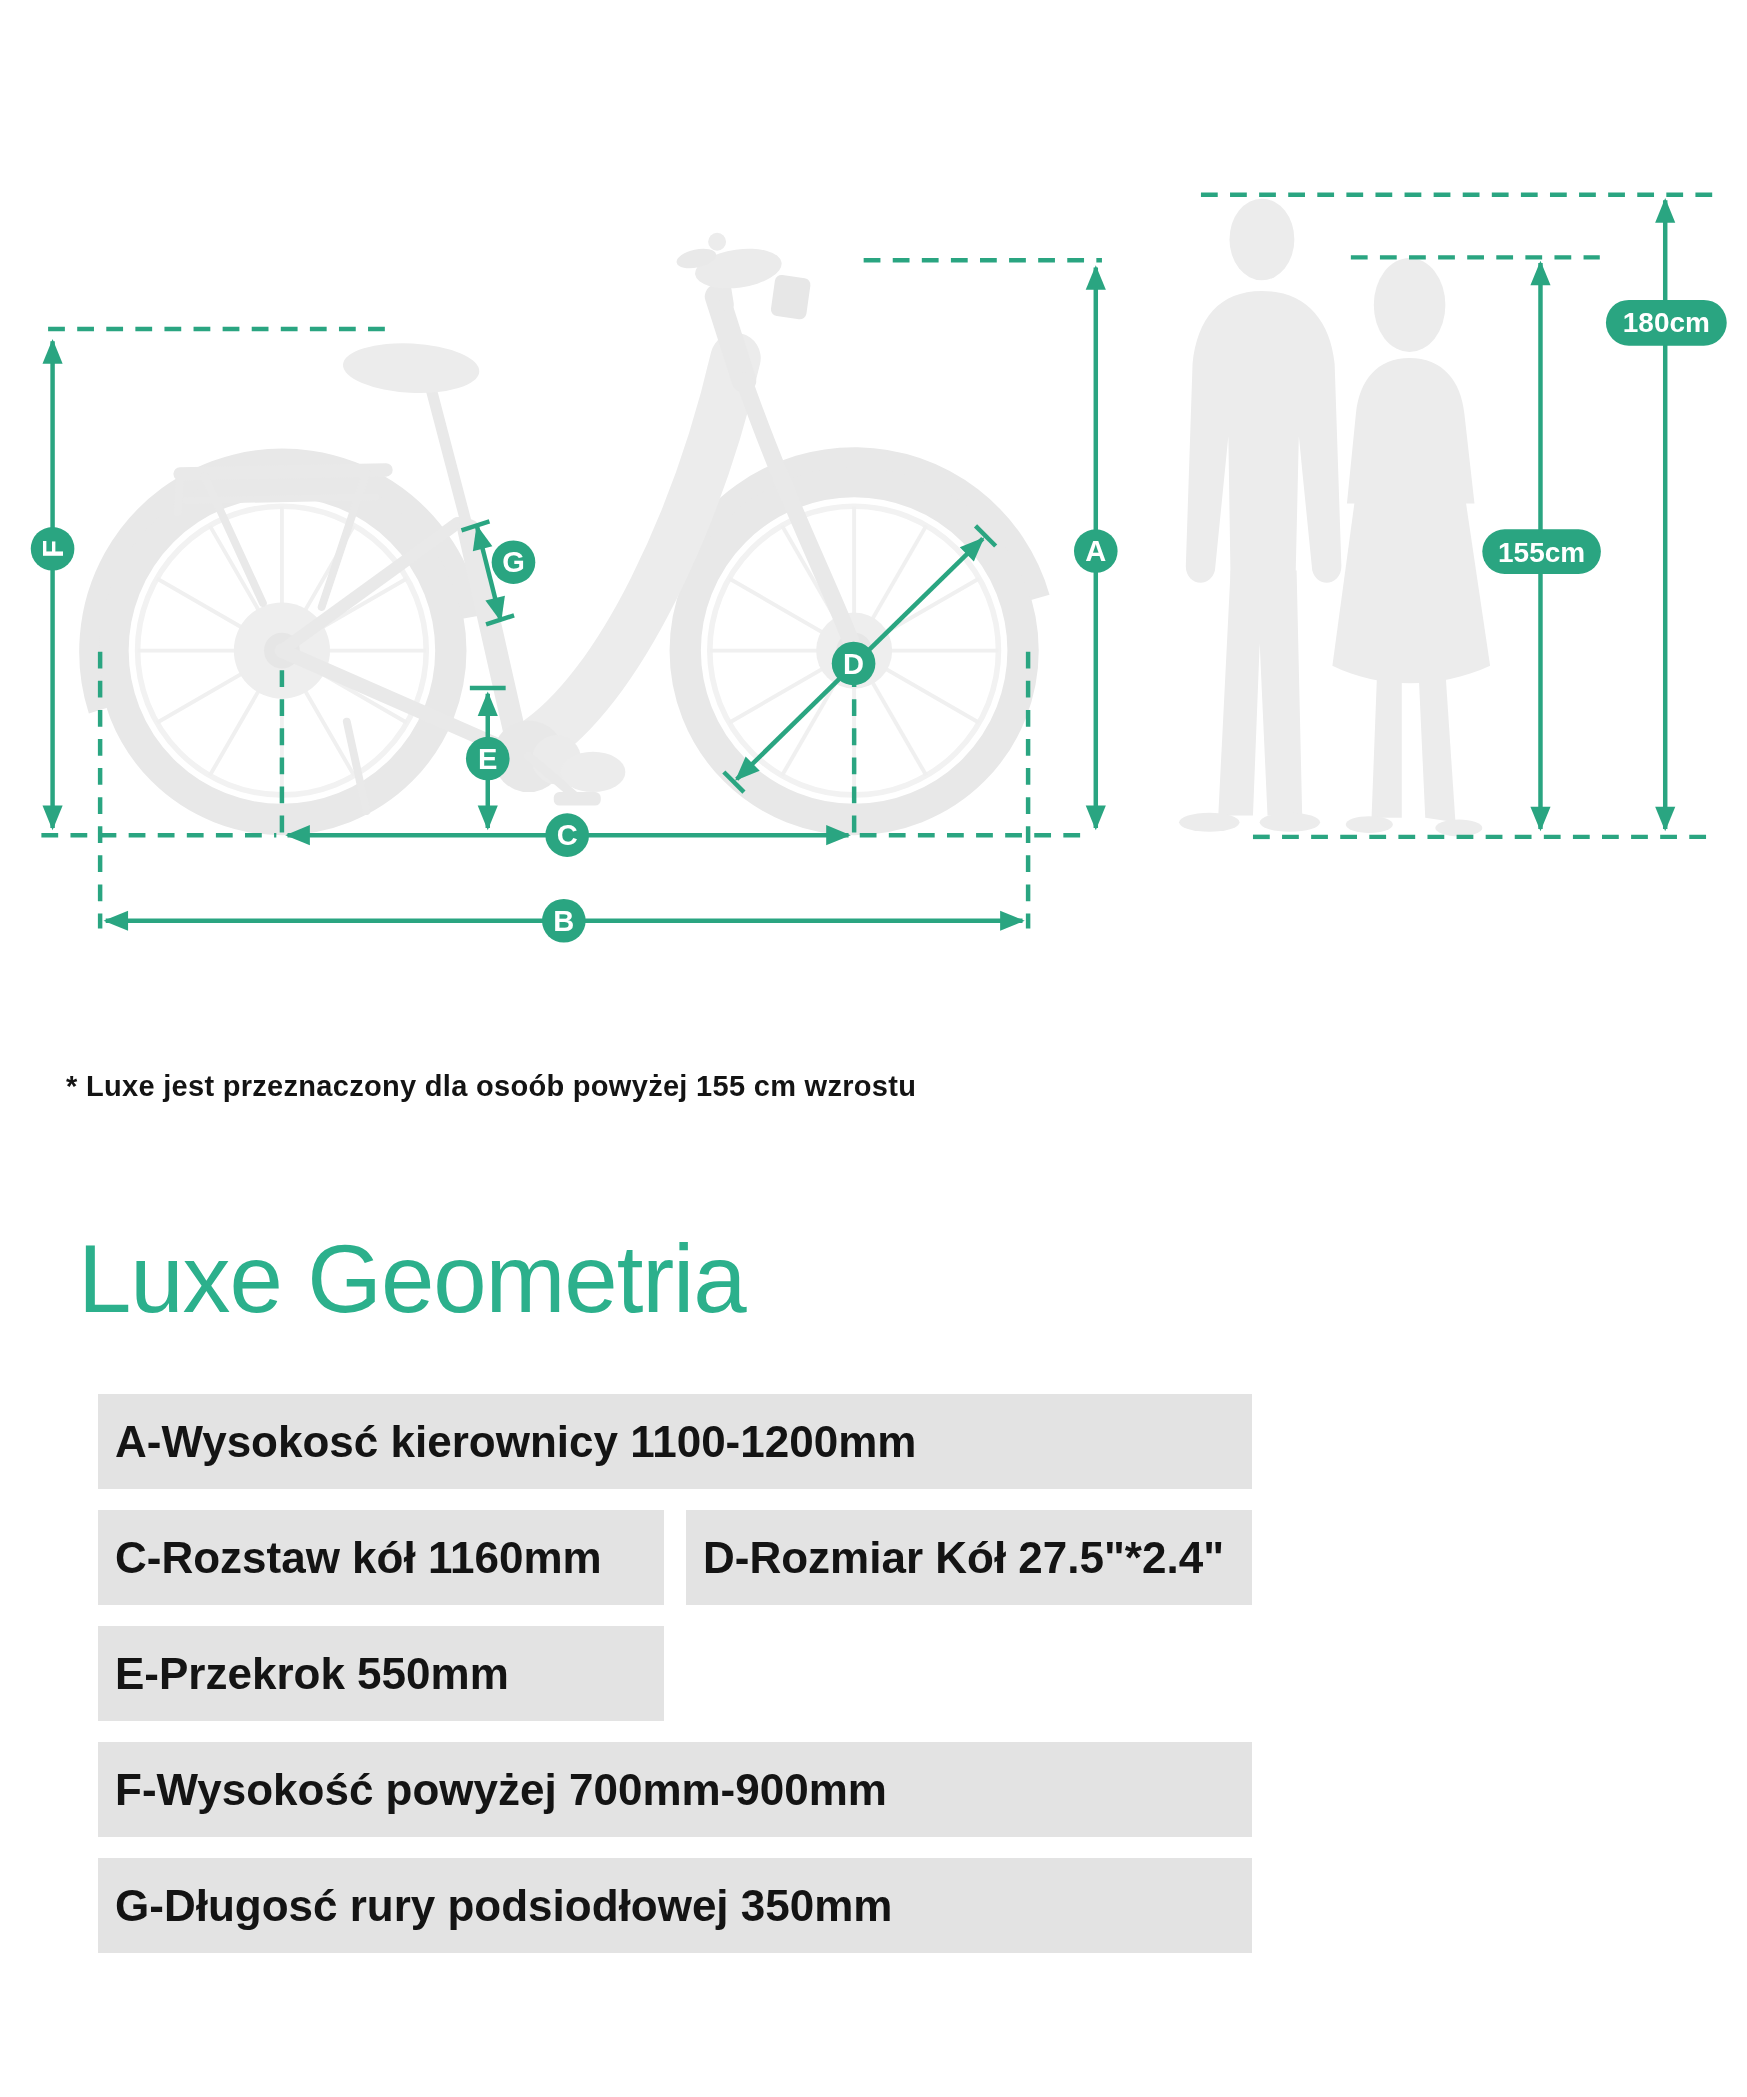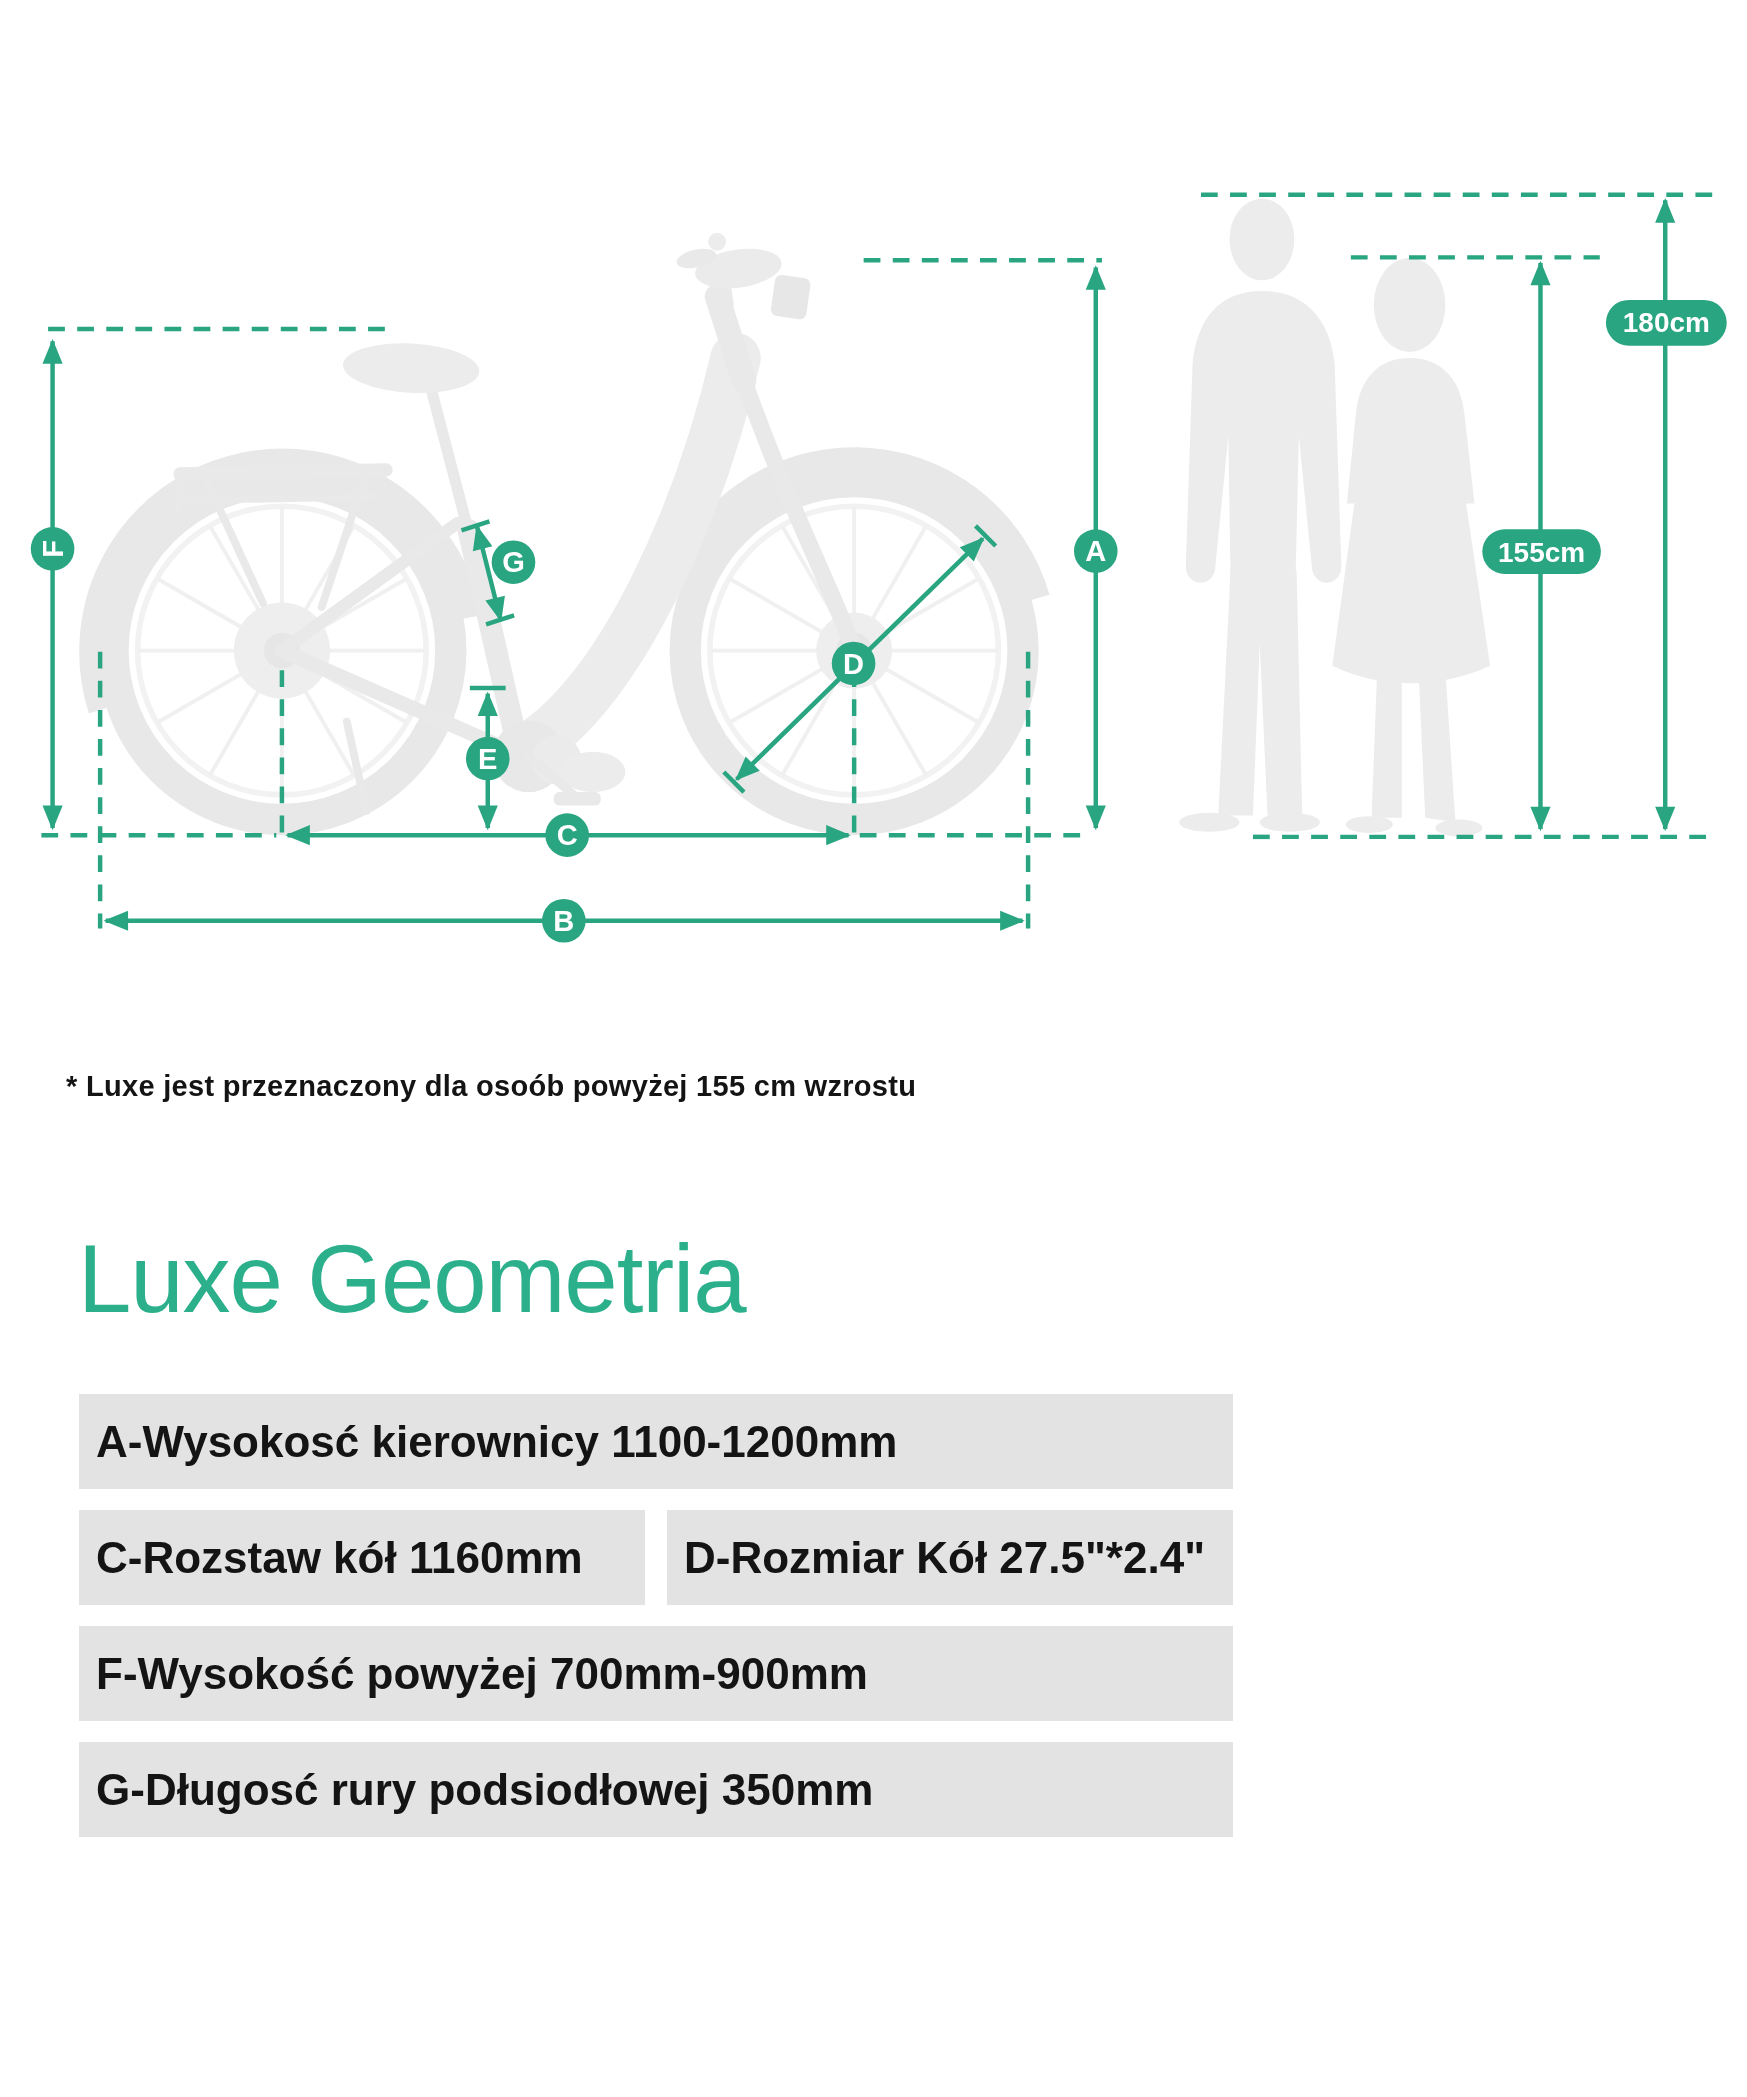--- a/index.html
+++ b/index.html
@@ -10,21 +10,21 @@
   .diagram-svg{position:absolute;left:0;top:0;width:1748px;height:979px;display:block;}
   .note{
     position:absolute;left:66px;top:1041px;width:1454px;
     font-size:29px;font-weight:700;color:#141414;letter-spacing:0.3px;
   }
   .page-title{
     position:absolute;left:78px;top:1231px;margin:0;
     font-size:96px;font-weight:400;color:#2cb08c;letter-spacing:-1.1px;line-height:1;
   }
   .spec-table{
-    position:absolute;left:79px;top:1394px;width:942px;
+    position:absolute;left:98px;top:1394px;width:942px;
     display:grid;grid-template-columns:566px 566px;column-gap:22px;row-gap:21px;
   }
   .spec-cell{
     height:95px;background:#e3e3e3;box-sizing:border-box;
     display:flex;align-items:center;padding-left:17px;
     font-size:44px;font-weight:700;color:#141414;white-space:nowrap;
   }
   .spec-cell.full{grid-column:1 / -1;}
   .dim-line{stroke:#2aa581;stroke-width:8;fill:none;}
   .dim-dash{stroke:#2aa581;stroke-width:8;fill:none;stroke-dasharray:30 22;}
@@ -214,18 +214,19 @@
   </svg>
 
   <p class="note">* Luxe jest przeznaczony dla osoób powyżej 155 cm wzrostu</p>
 
   <h1 class="page-title">Luxe Geometria</h1>
 
   <section class="spec-table">
     <div class="spec-cell full">A-Wysokosć kierownicy 1100-1200mm</div>
     <div class="spec-cell">C-Rozstaw kół 1160mm</div>
     <div class="spec-cell">D-Rozmiar Kół 27.5"*2.4"</div>
+    <div class="spec-cell">E-Przekrok 550mm</div>
     <div class="spec-cell full">F-Wysokość powyżej 700mm-900mm</div>
     <div class="spec-cell full">G-Długosć rury podsiodłowej 350mm</div>
   </section>
 
 </div>
 
 
 </body></html>

